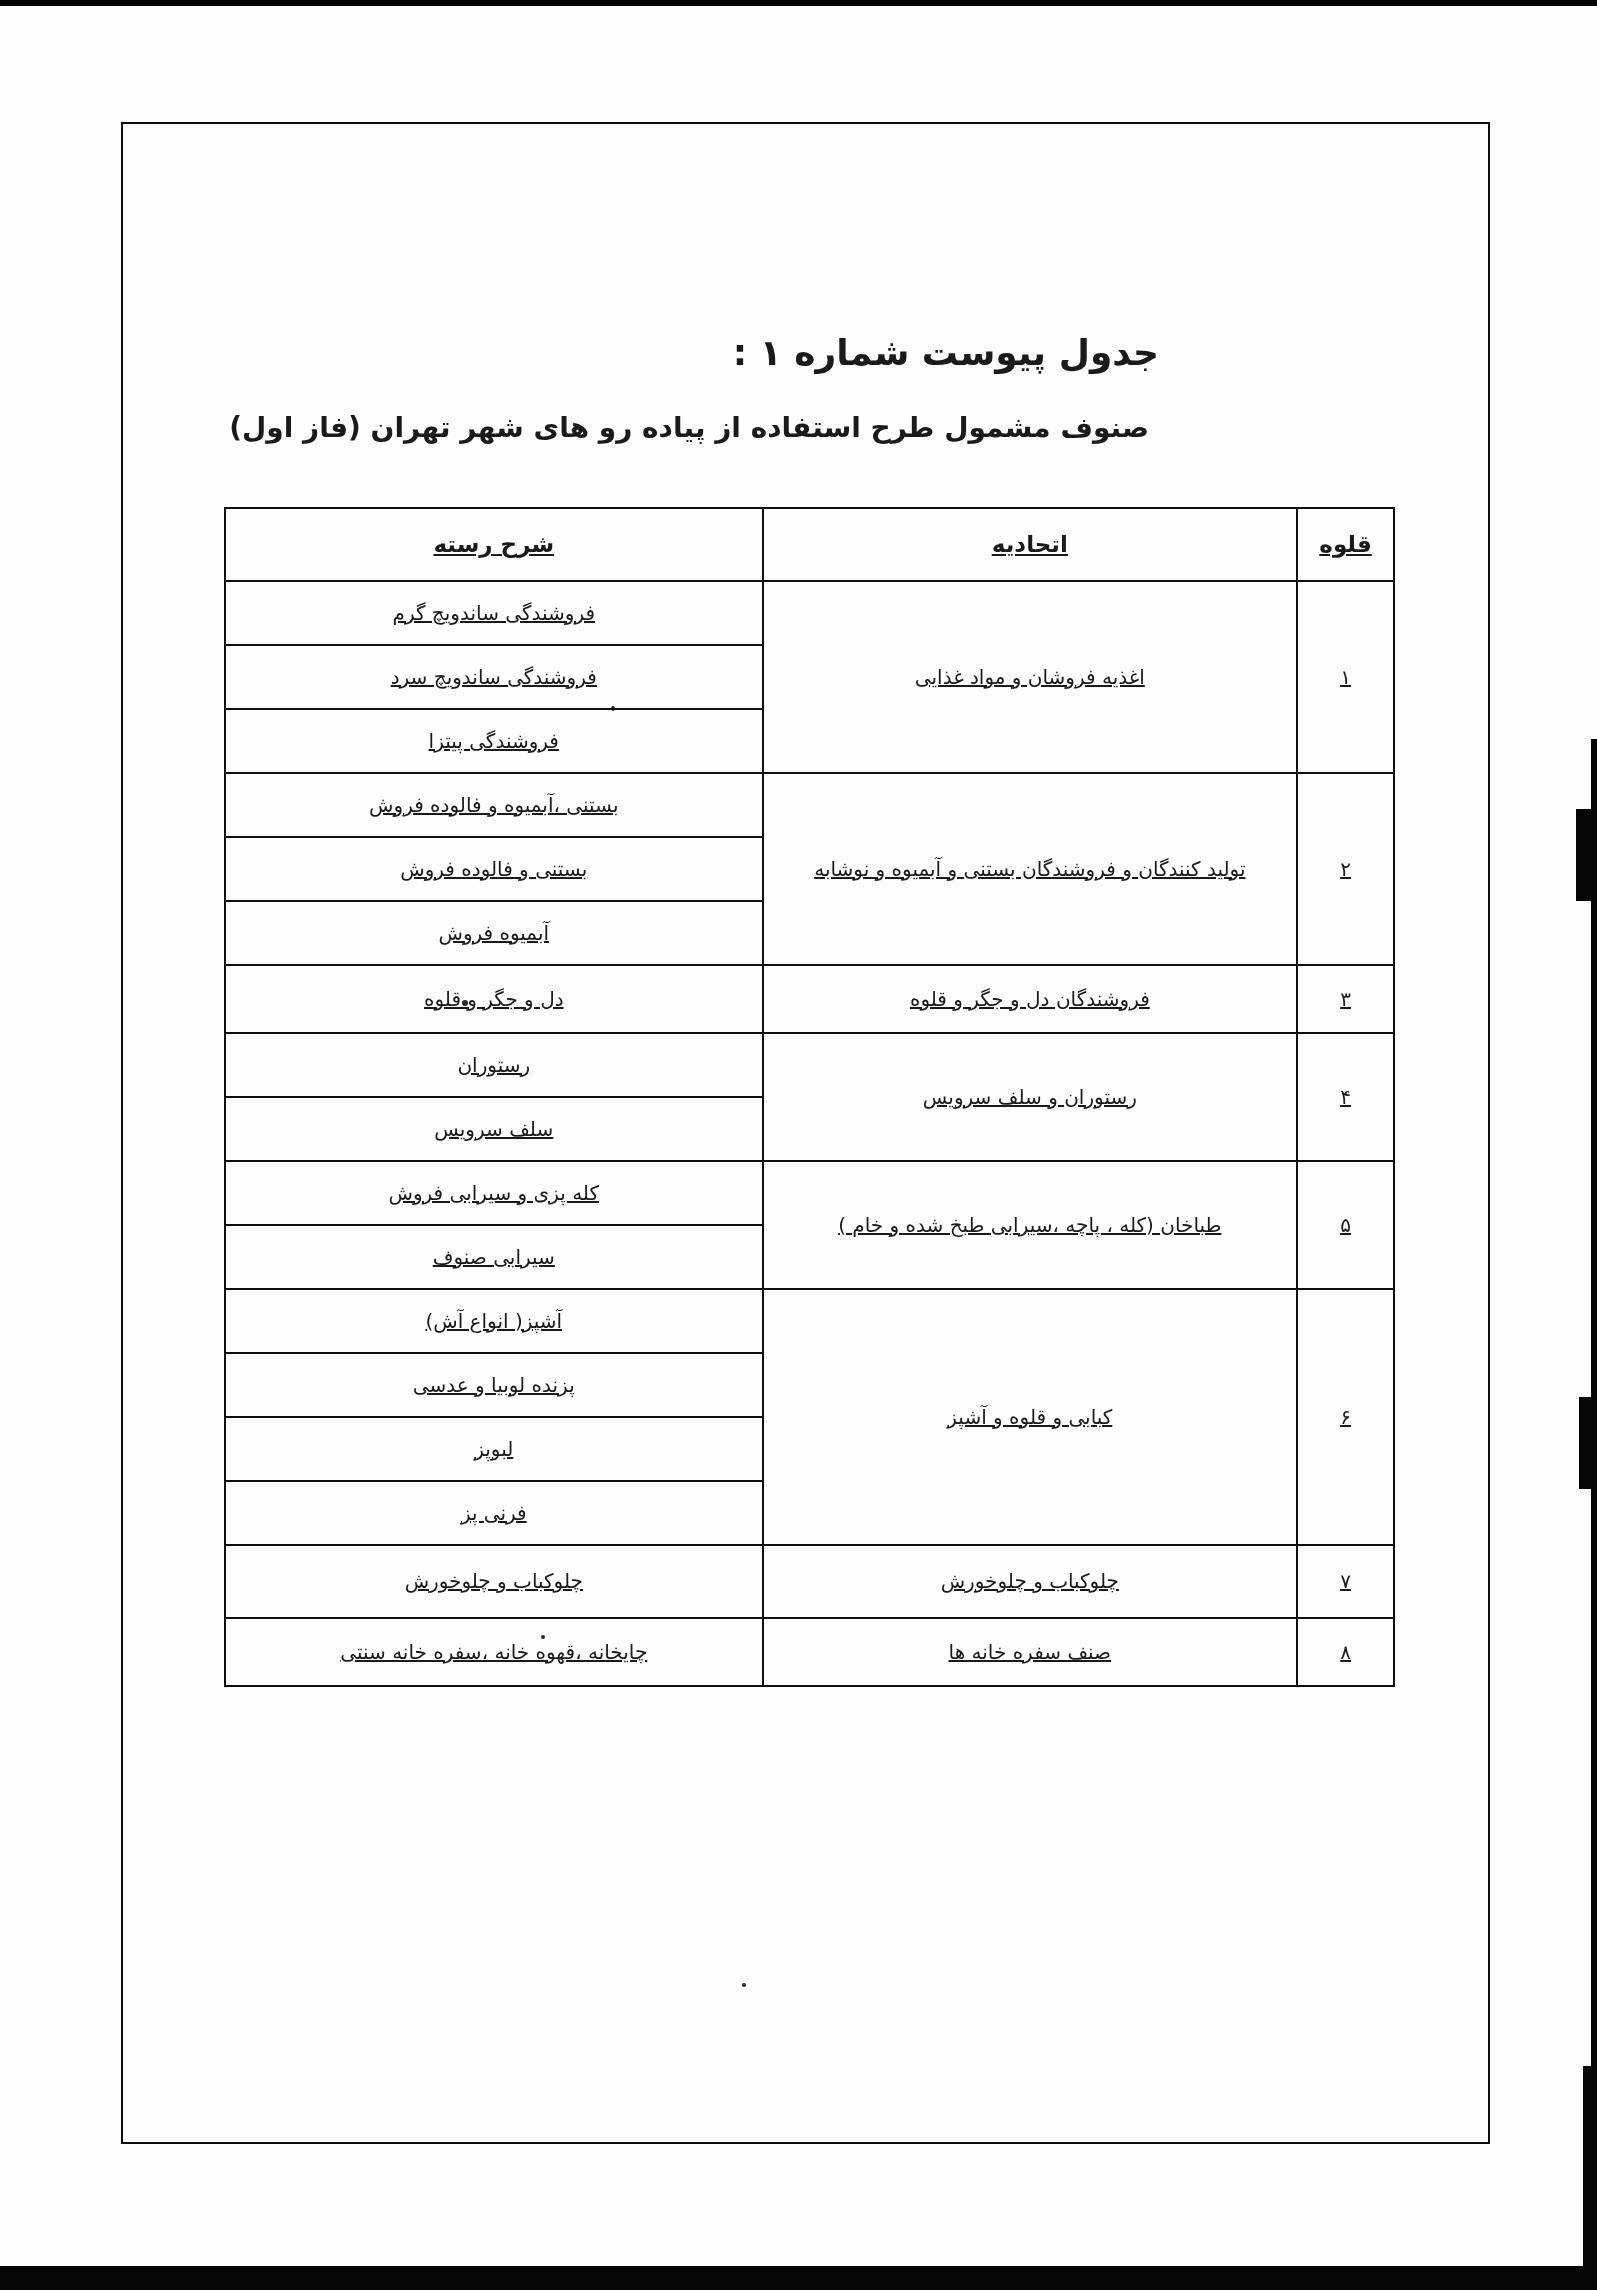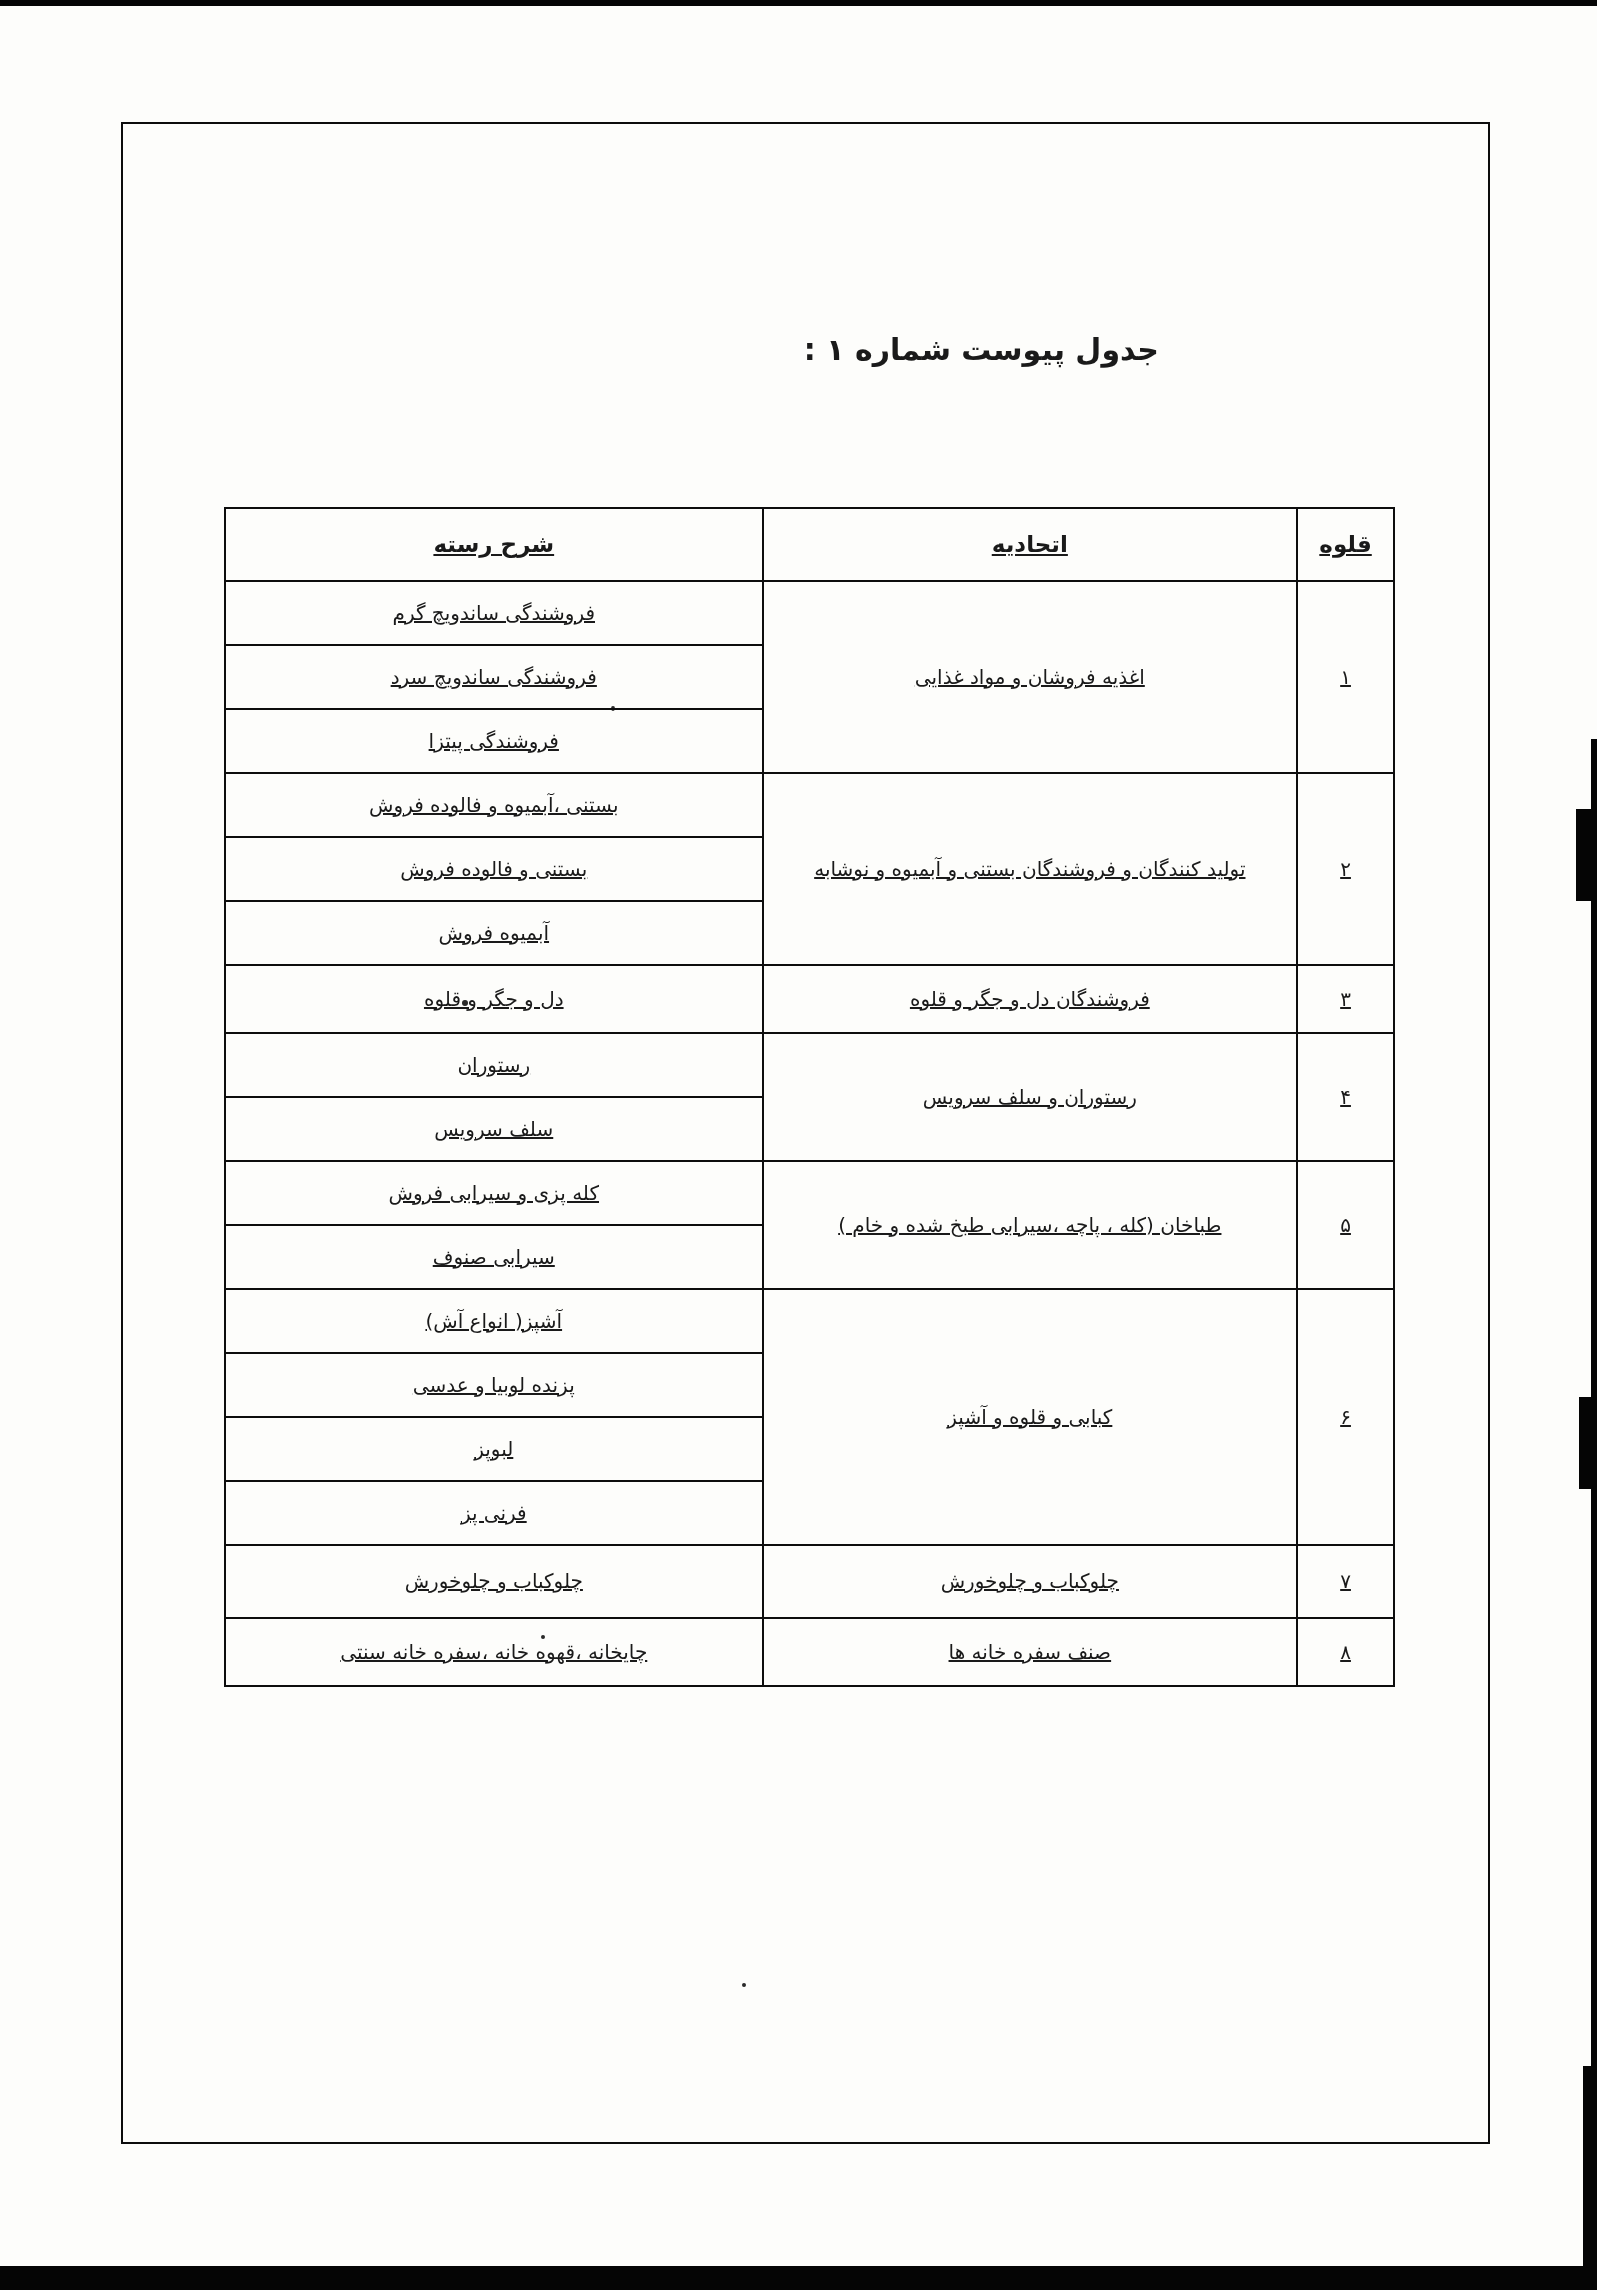--- a/index.html
+++ b/index.html
@@ -27,21 +27,21 @@
   
   .page-frame{
     position:absolute;left:121px;top:122px;
     width:1365px;height:2018px;
     border:2.9px solid #0c0c0c;
   }
   
   .doc-title{
     position:absolute;top:332px;right:439px;
     direction:rtl;text-align:left;
-    font-size:30px;font-weight:bold;
+    font-size:36px;font-weight:bold;
     white-space:nowrap;letter-spacing:0.5px;
   }
   .doc-subtitle{
     position:absolute;top:411px;right:449px;
     direction:rtl;text-align:right;
     font-size:28px;font-weight:bold;
     white-space:nowrap;letter-spacing:0.3px;
   }
   
   table.main{
@@ -85,20 +85,21 @@
   <div class="artifact art-right-blob2"></div>
   <div class="artifact art-right-bottom"></div>
   <div class="speck speck1"></div>
   <div class="speck speck2"></div>
   <div class="speck speck3"></div>
   <div class="speck speck4"></div>
 
   <div class="page-frame"></div>
 
   <div class="doc-title">جدول پیوست شماره ۱ :</div>
+  <div class="doc-subtitle">صنوف مشمول طرح استفاده از پیاده رو های شهر تهران (فاز اول)</div>
 
   <table class="main" dir="rtl">
     <colgroup>
       <col class="col-no">
         <col class="col-union">
         <col class="col-cat">
     </colgroup>
     <thead>
       <tr>
         <th>قلوه</th>

